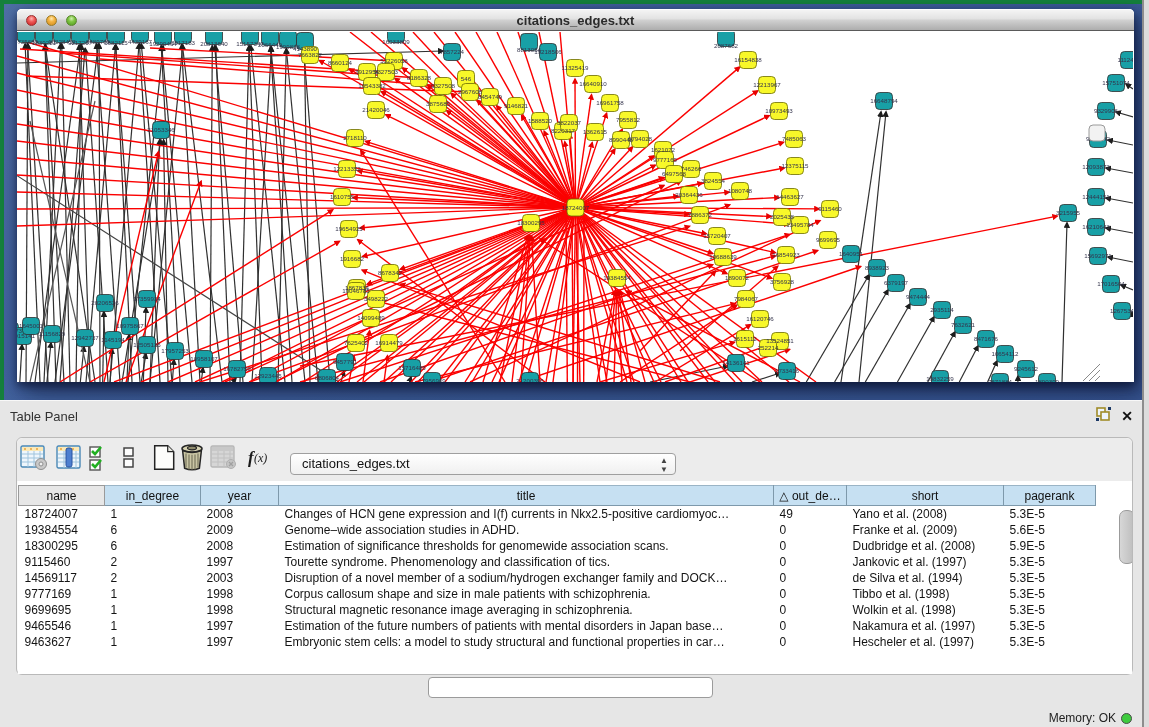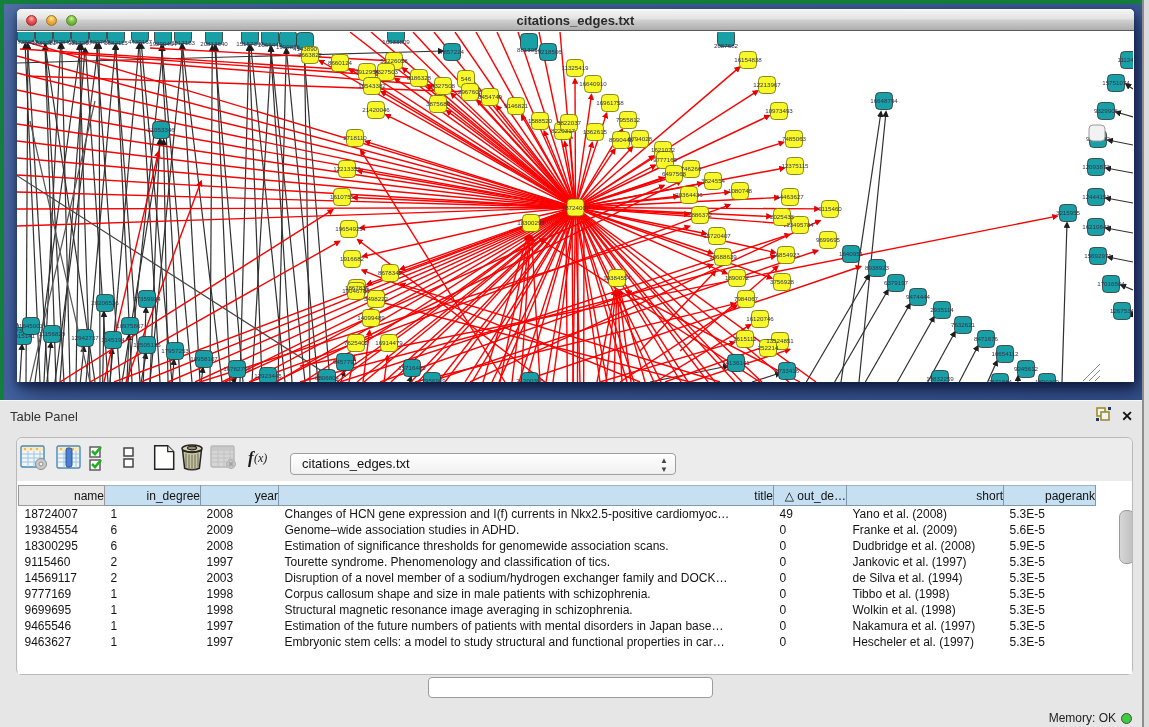--- a/index.html
+++ b/index.html
@@ -36,21 +36,21 @@
   background:#fbfbfb; border:1px solid #b9b9b9; border-radius:6px; }
 #toolbar { position:absolute; left:0; top:0; width:100%; height:43px; background:#ececec;
   border-radius:6px 6px 0 0; }
 #dropdown { position:absolute; left:273px; top:15px; width:386px; height:22px;
   background:linear-gradient(#ffffff,#f0f0f0); border:1px solid #9f9f9f; border-radius:4px;
   font-size:13px; color:#111; line-height:20px; padding-left:11px; }
 #dropdown .arr { position:absolute; right:7px; top:2px; font-size:8px; color:#444; line-height:9px; }
 #tablewrap { position:absolute; left:1px; top:43px; width:1114px; height:193px; background:#ffffff; overflow:hidden; }
 table { border-collapse:collapse; table-layout:fixed; margin-top:4px; }
 th { height:20px; background:#c6e0f2; border:1px solid #7e99ab; border-top:1px solid #9ab4c6;
-  font-size:12px; font-weight:normal; color:#111; text-align:right; padding:0; }
+  font-size:12px; font-weight:normal; color:#111; text-align:center; padding:0; }
 th.namehdr { background:#e7e7e7; border-color:#9a9a9a; }
 td { height:16px; font-size:12px; color:#141414; padding:0 0 0 6px; white-space:nowrap; overflow:hidden; }
 #scrollbar { position:absolute; left:1101px; top:29px; width:16px; height:54px;
   background:linear-gradient(90deg,#d7d7d7,#bdbdbd); border:1px solid #9b9b9b; border-radius:7px; }
 #tabs { position:absolute; left:428px; top:276px; height:21px; display:flex;
   border:1px solid #9b9b9b; border-radius:4px; overflow:hidden;
   background:#ffffff; }
 #tabs .tab { font-size:13px; color:#222; padding:2px 12px 0 0; height:19px;margin-top:24px; }
 #tabs .tab.sel { background:linear-gradient(#a5a5a5,#7b7b7b); color:#fff; }
 #tabs .tab + .tab { border-left:1px solid #b5b5b5;font-family:Liberation Mono, monospace; }

